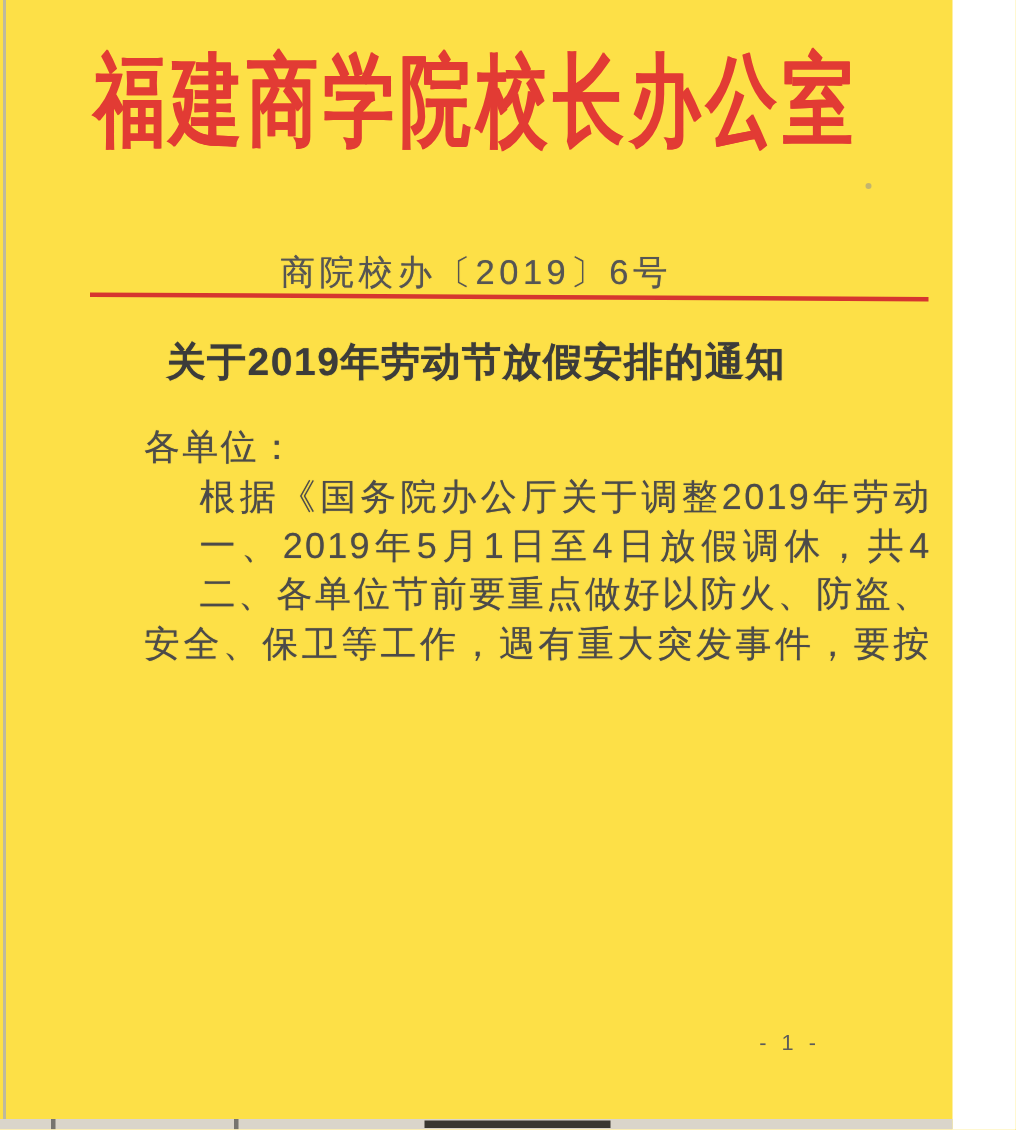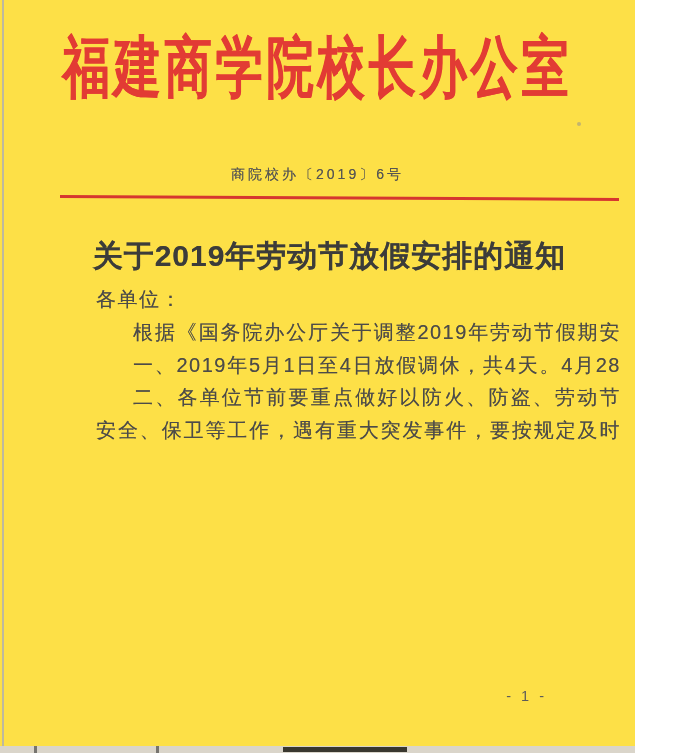--- a/index.html
+++ b/index.html
@@ -34,21 +34,21 @@
     line-height: 1;
   }
 
   
   .docnum {
     position: absolute;
     top: 166px;
     left: 0;
     width: 100%;
     text-align: center;
-    font-size: 14px;
+    font-size: 23px;
     letter-spacing: 3px;
     color: #565553;
     text-shadow: 0 0 0.5px rgba(86,85,83,0.7);
   }
 
   
   .redline {
     position: absolute;
     top: 195px;
     left: 60px;
@@ -58,36 +58,36 @@
     transform: rotate(0.3deg);
     transform-origin: left center;
   }
 
   
   .title {
     position: absolute;
     top: 224px;
     left: 0;
     width: 100%;
-    margin: 12px;
+    margin: 0;
     text-align: center;
-    font-size: 30px;
+    font-size: 26px;
     font-weight: bold;
     letter-spacing: 1px;
     color: #3c3c3a;
     text-shadow: 0 0 0.6px rgba(60,60,58,0.65);
   }
 
   
   .bodytext {
     position: absolute;
     top: 283px;
     left: 96px;
     width: 525px;
-    font-size: 20px;
+    font-size: 24px;
     letter-spacing: 1.5px;
     color: #4c4b49;
     text-shadow: 0 0 0.6px rgba(76,75,73,0.6);
   }
   .ln {
     line-height: 32.8px;
     height: 32.8px;
     white-space: nowrap;
     text-align: left;
   }

